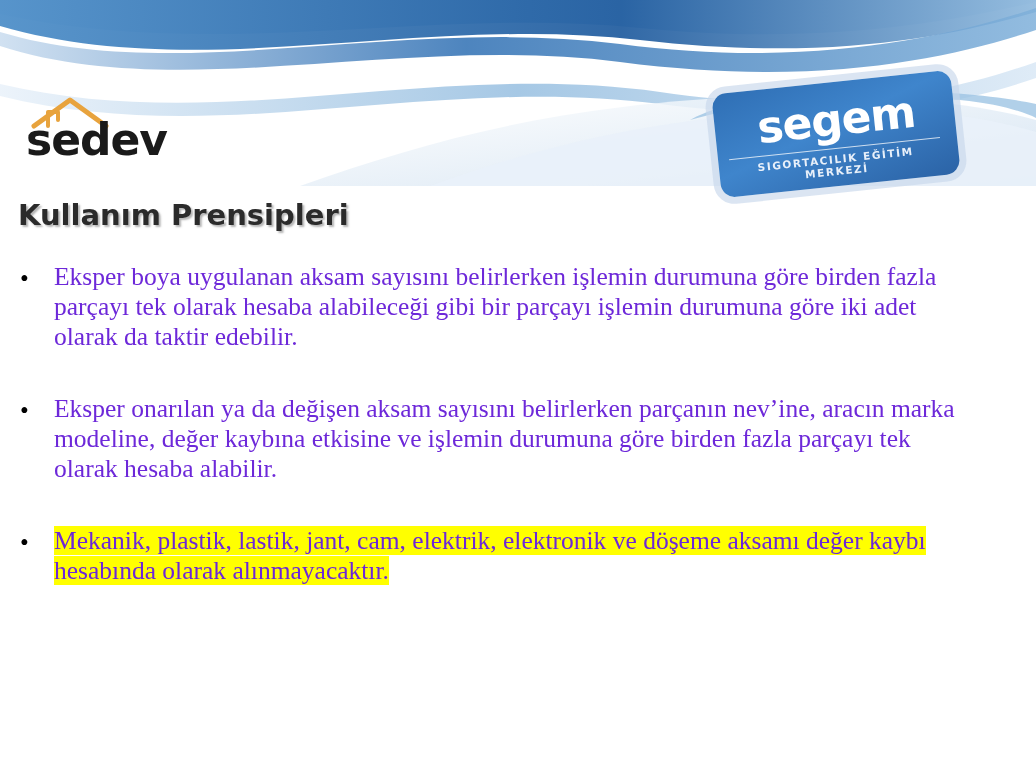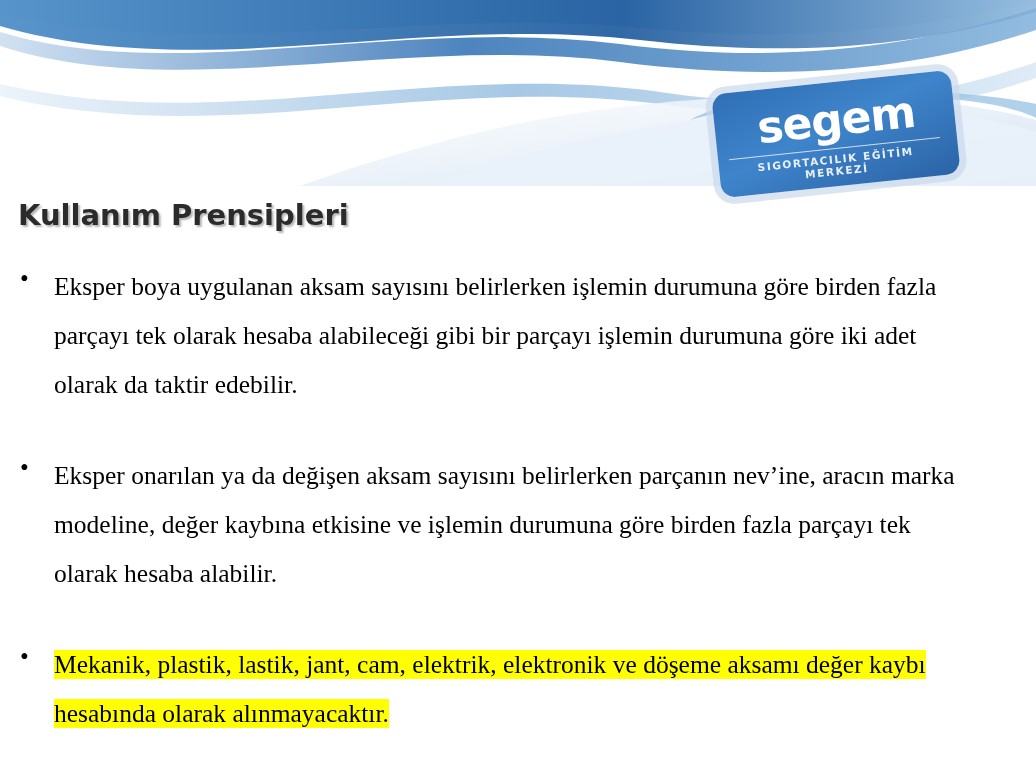--- a/index.html
+++ b/index.html
@@ -123,22 +123,22 @@
     font-size: 25px;
     line-height: 34px;
     color: #000000;
     text-align: left;
     padding-left: 2px;
     box-sizing: border-box;
   }
   .bullet-text {
     flex: 1 1 auto;
     font-size: 25.5px;
-    line-height: 49px;
-    color: #000000;
+    line-height: 30px;
+    color: #6d28d9;
   }
   .hl {
     background: #ffff00;
     box-decoration-break: clone;
     -webkit-box-decoration-break: clone;
   }
 </style>
 </head>
 <body>
 
@@ -172,20 +172,27 @@
       <path d="M0,26 C200,84 420,14 640,40 C830,62 950,36 1036,12 L1036,0 L0,0 Z" fill="url(#g3)" opacity="0.92"></path>
       <path d="M0,46 C180,104 400,34 620,62 C820,88 950,58 1036,30 L1036,8 C940,40 800,68 620,44 C400,16 180,86 0,32 Z" fill="url(#g1)" opacity="0.85"></path>
       <path d="M0,62 C200,128 420,52 650,84 C840,110 960,82 1036,54 L1036,40 C950,70 840,96 650,70 C420,38 200,114 0,50 Z" fill="#ffffff" opacity="0.55"></path>
       <path d="M0,96 C220,150 430,74 660,104 C850,128 960,104 1036,78 L1036,62 C950,92 840,118 660,92 C430,60 220,136 0,84 Z" fill="url(#g2)" opacity="0.9"></path>
       <path d="M300,186 C430,140 560,104 760,96 C880,92 980,104 1036,120 L1036,186 Z" fill="url(#g4)" opacity="0.85"></path>
       <path d="M430,186 C540,146 660,116 820,110 C920,106 990,118 1036,132 L1036,186 Z" fill="#e9f1f9" opacity="0.9"></path>
       <path d="M690,120 C760,100 860,92 960,100 C1000,104 1024,112 1036,118 L1036,104 C990,94 900,86 800,94 C750,98 710,108 690,120 Z" fill="#9ec4e4" opacity="0.8"></path>
     </svg>
   </div>
 
+  <div class="sedev-logo">
+    <svg width="180" height="80" viewBox="0 0 180 80" xmlns="http://www.w3.org/2000/svg" aria-hidden="true">
+      <path d="M12,34 L48,8 L84,34" fill="none" stroke="#e8a33d" stroke-width="5" stroke-linecap="round" stroke-linejoin="round"></path>
+      <path d="M26,34 L26,20 L36,20 L36,28" fill="none" stroke="#e8a33d" stroke-width="4" stroke-linecap="round" stroke-linejoin="round"></path>
+    </svg>
+    <div class="sedev-text">sedev</div>
+  </div>
 
   <div class="segem-logo">
     <div class="segem-plate"></div>
     <div class="segem-word">segem</div>
     <div class="segem-sub">SIGORTACILIK EĞİTİM MERKEZİ</div>
   </div>
 
   <div class="title">Kullanım Prensipleri</div>
 
   <div class="bullets">

